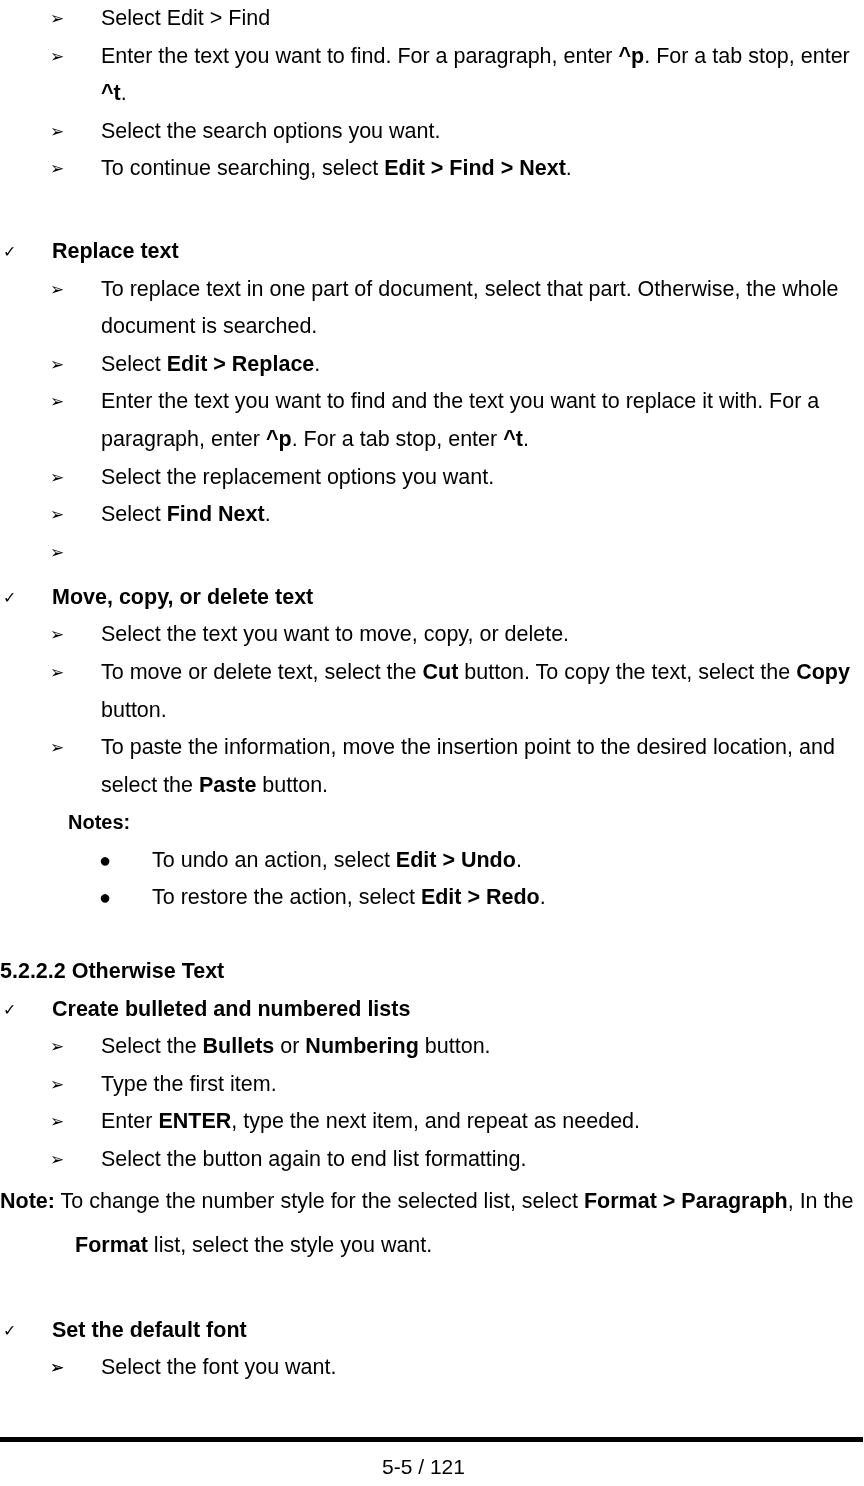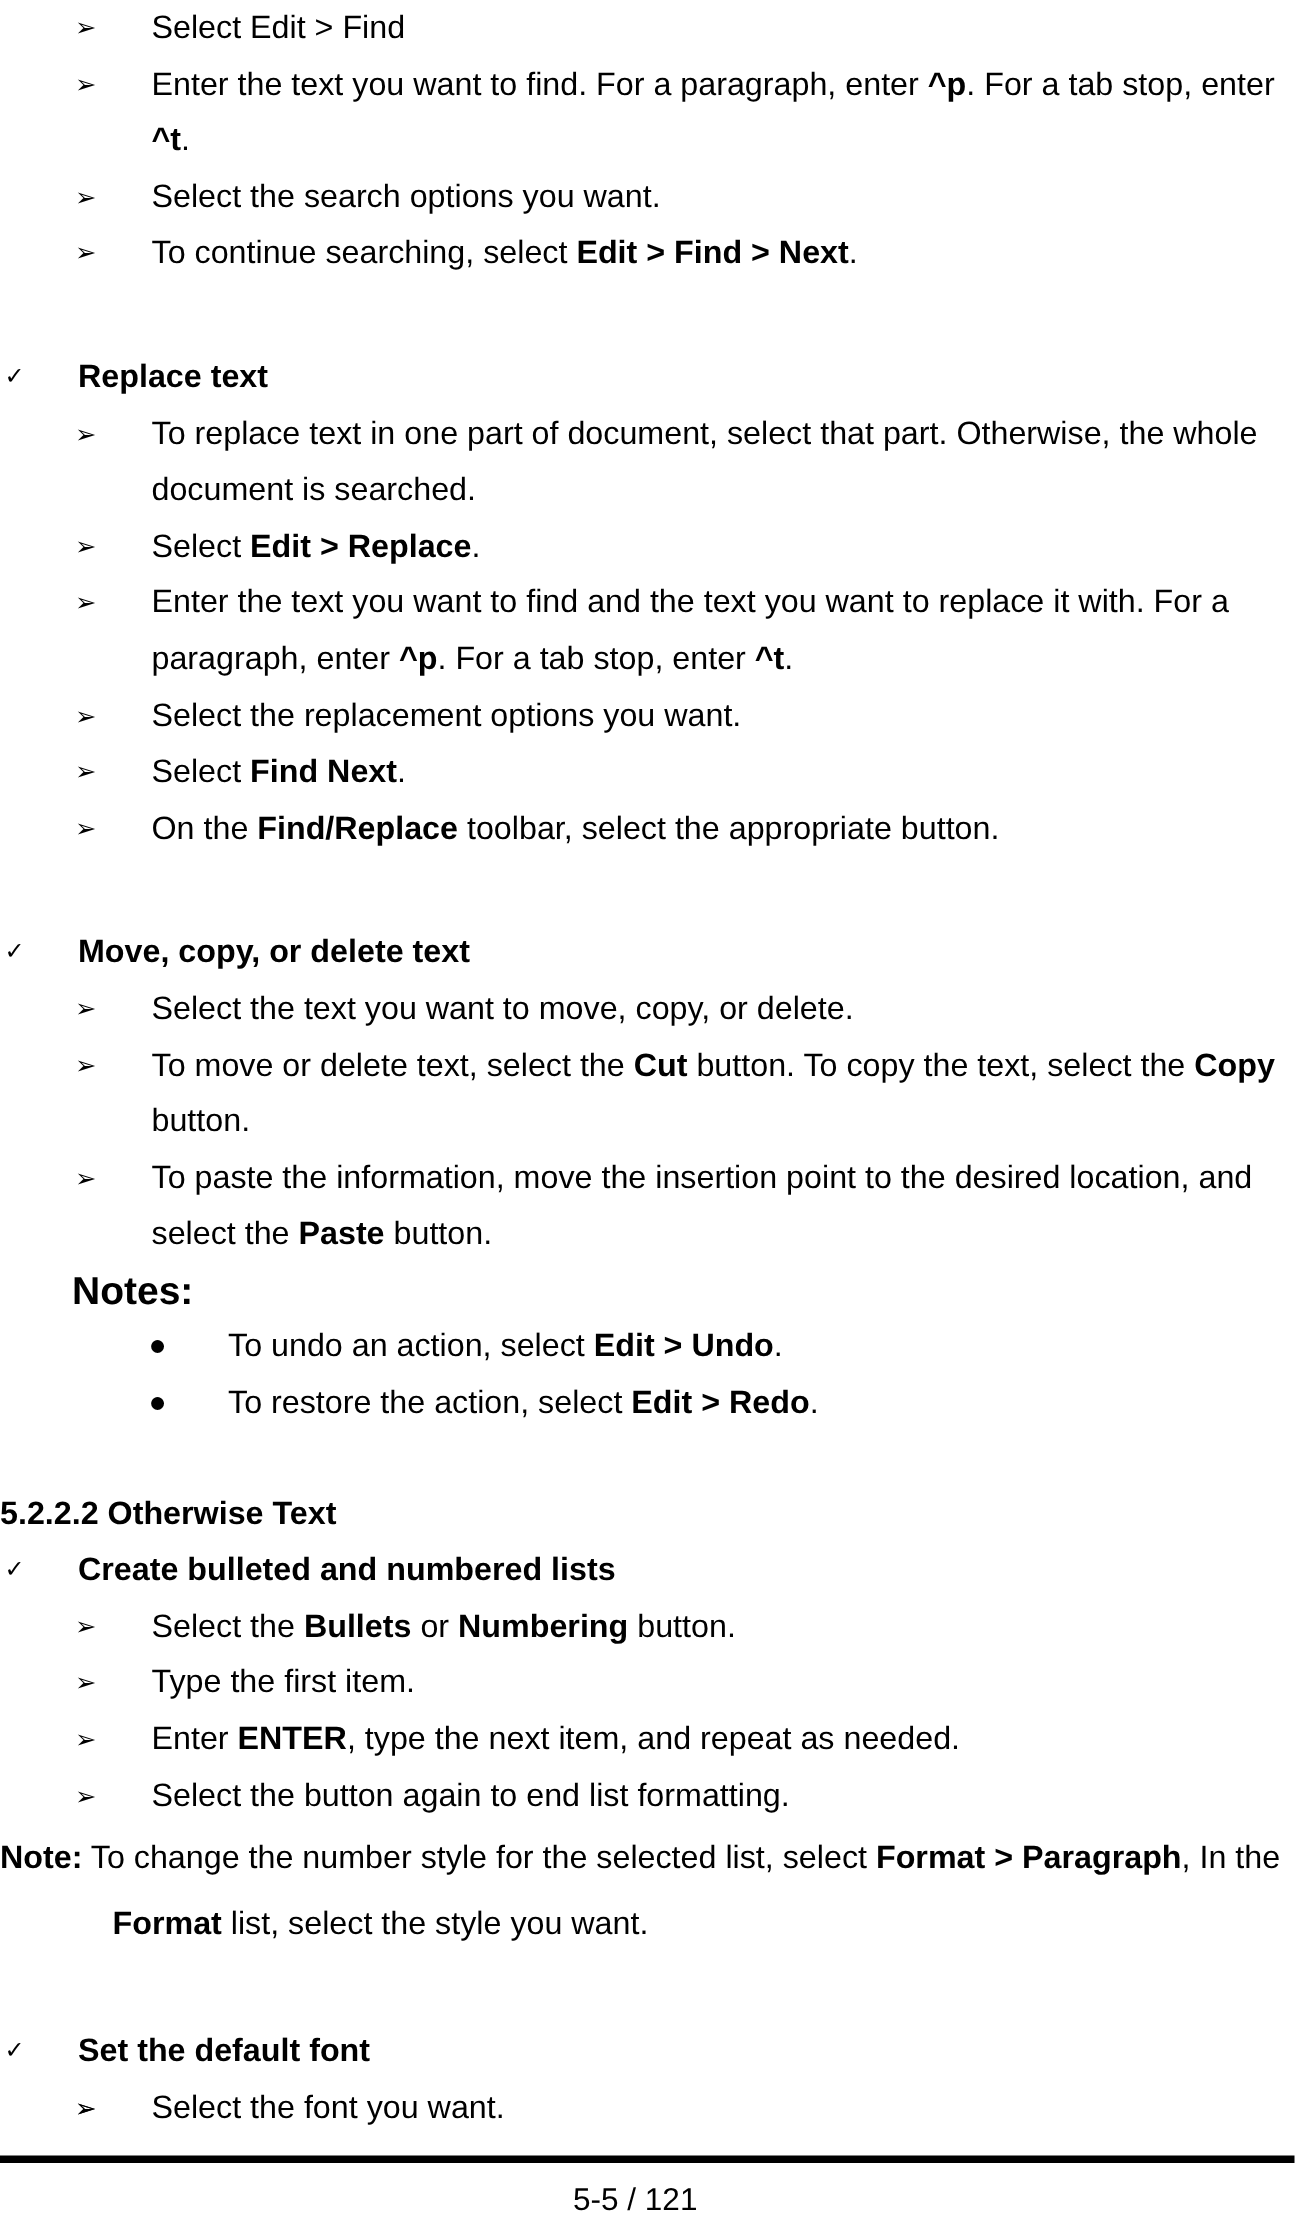--- a/index.html
+++ b/index.html
@@ -72,22 +72,22 @@
   .li-dot .mk {
     position: absolute;
     left: 99px;
     top: 0;
     font-size: 20px;
     line-height: 37.6px;
   }
 
   
   .notes-label {
-    padding-left: 48px;
-    font-size: 26px;
+    padding-left: 68px;
+    font-size: 20px;
     line-height: 37.6px;
     font-weight: bold;
   }
 
   
   .sec-head {
     padding-left: 0;
     font-size: 21.5px;
     line-height: 37.6px;
     font-weight: bold;
@@ -132,21 +132,21 @@
       <div class="li-arrow"><span class="mk">➢</span><span><span>Enter the text you want to find. For a paragraph, enter </span><b>^p</b><span>. For a tab stop, enter </span><b>^t</b><span>.</span></span></div>
       <div class="li-arrow"><span class="mk">➢</span><span><span>Select the search options you want.</span></span></div>
       <div class="li-arrow"><span class="mk">➢</span><span><span>To continue searching, select </span><b>Edit &gt; Find &gt; Next</b><span>.</span></span></div>
       <div class="gap-lg"></div>
       <div class="h-check"><span class="mk">✓</span><span><b>Replace text</b></span></div>
       <div class="li-arrow"><span class="mk">➢</span><span><span>To replace text in one part of document, select that part. Otherwise, the whole document is searched.</span></span></div>
       <div class="li-arrow"><span class="mk">➢</span><span><span>Select </span><b>Edit &gt; Replace</b><span>.</span></span></div>
       <div class="li-arrow"><span class="mk">➢</span><span><span>Enter the text you want to find and the text you want to replace it with. For a paragraph, enter </span><b>^p</b><span>. For a tab stop, enter </span><b>^t</b><span>.</span></span></div>
       <div class="li-arrow"><span class="mk">➢</span><span><span>Select the replacement options you want.</span></span></div>
       <div class="li-arrow"><span class="mk">➢</span><span><span>Select </span><b>Find Next</b><span>.</span></span></div>
-      <div class="li-arrow"><span class="mk">➢</span><span><span>On the </span><b>Find/Replace</b><span> toolbar, select the appropriate button.</span></span></div>
+      <div class="li-arrow"><span class="mk">➢</span></div>
       <div class="gap-lg"></div>
       <div class="h-check"><span class="mk">✓</span><span><b>Move, copy, or delete text</b></span></div>
       <div class="li-arrow"><span class="mk">➢</span><span><span>Select the text you want to move, copy, or delete.</span></span></div>
       <div class="li-arrow"><span class="mk">➢</span><span><span>To move or delete text, select the </span><b>Cut</b><span> button. To copy the text, select the </span><b>Copy</b><span> button.</span></span></div>
       <div class="li-arrow"><span class="mk">➢</span><span><span>To paste the information, move the insertion point to the desired location, and select the </span><b>Paste</b><span> button.</span></span></div>
       <div class="notes-label"><b>Notes:</b></div>
       <div class="li-dot"><span class="mk">●</span><span><span>To undo an action, select </span><b>Edit &gt; Undo</b><span>.</span></span></div>
       <div class="li-dot"><span class="mk">●</span><span><span>To restore the action, select </span><b>Edit &gt; Redo</b><span>.</span></span></div>
       <div class="gap-md"></div>
       <div class="sec-head"><b>5.2.2.2 Otherwise Text</b></div>

